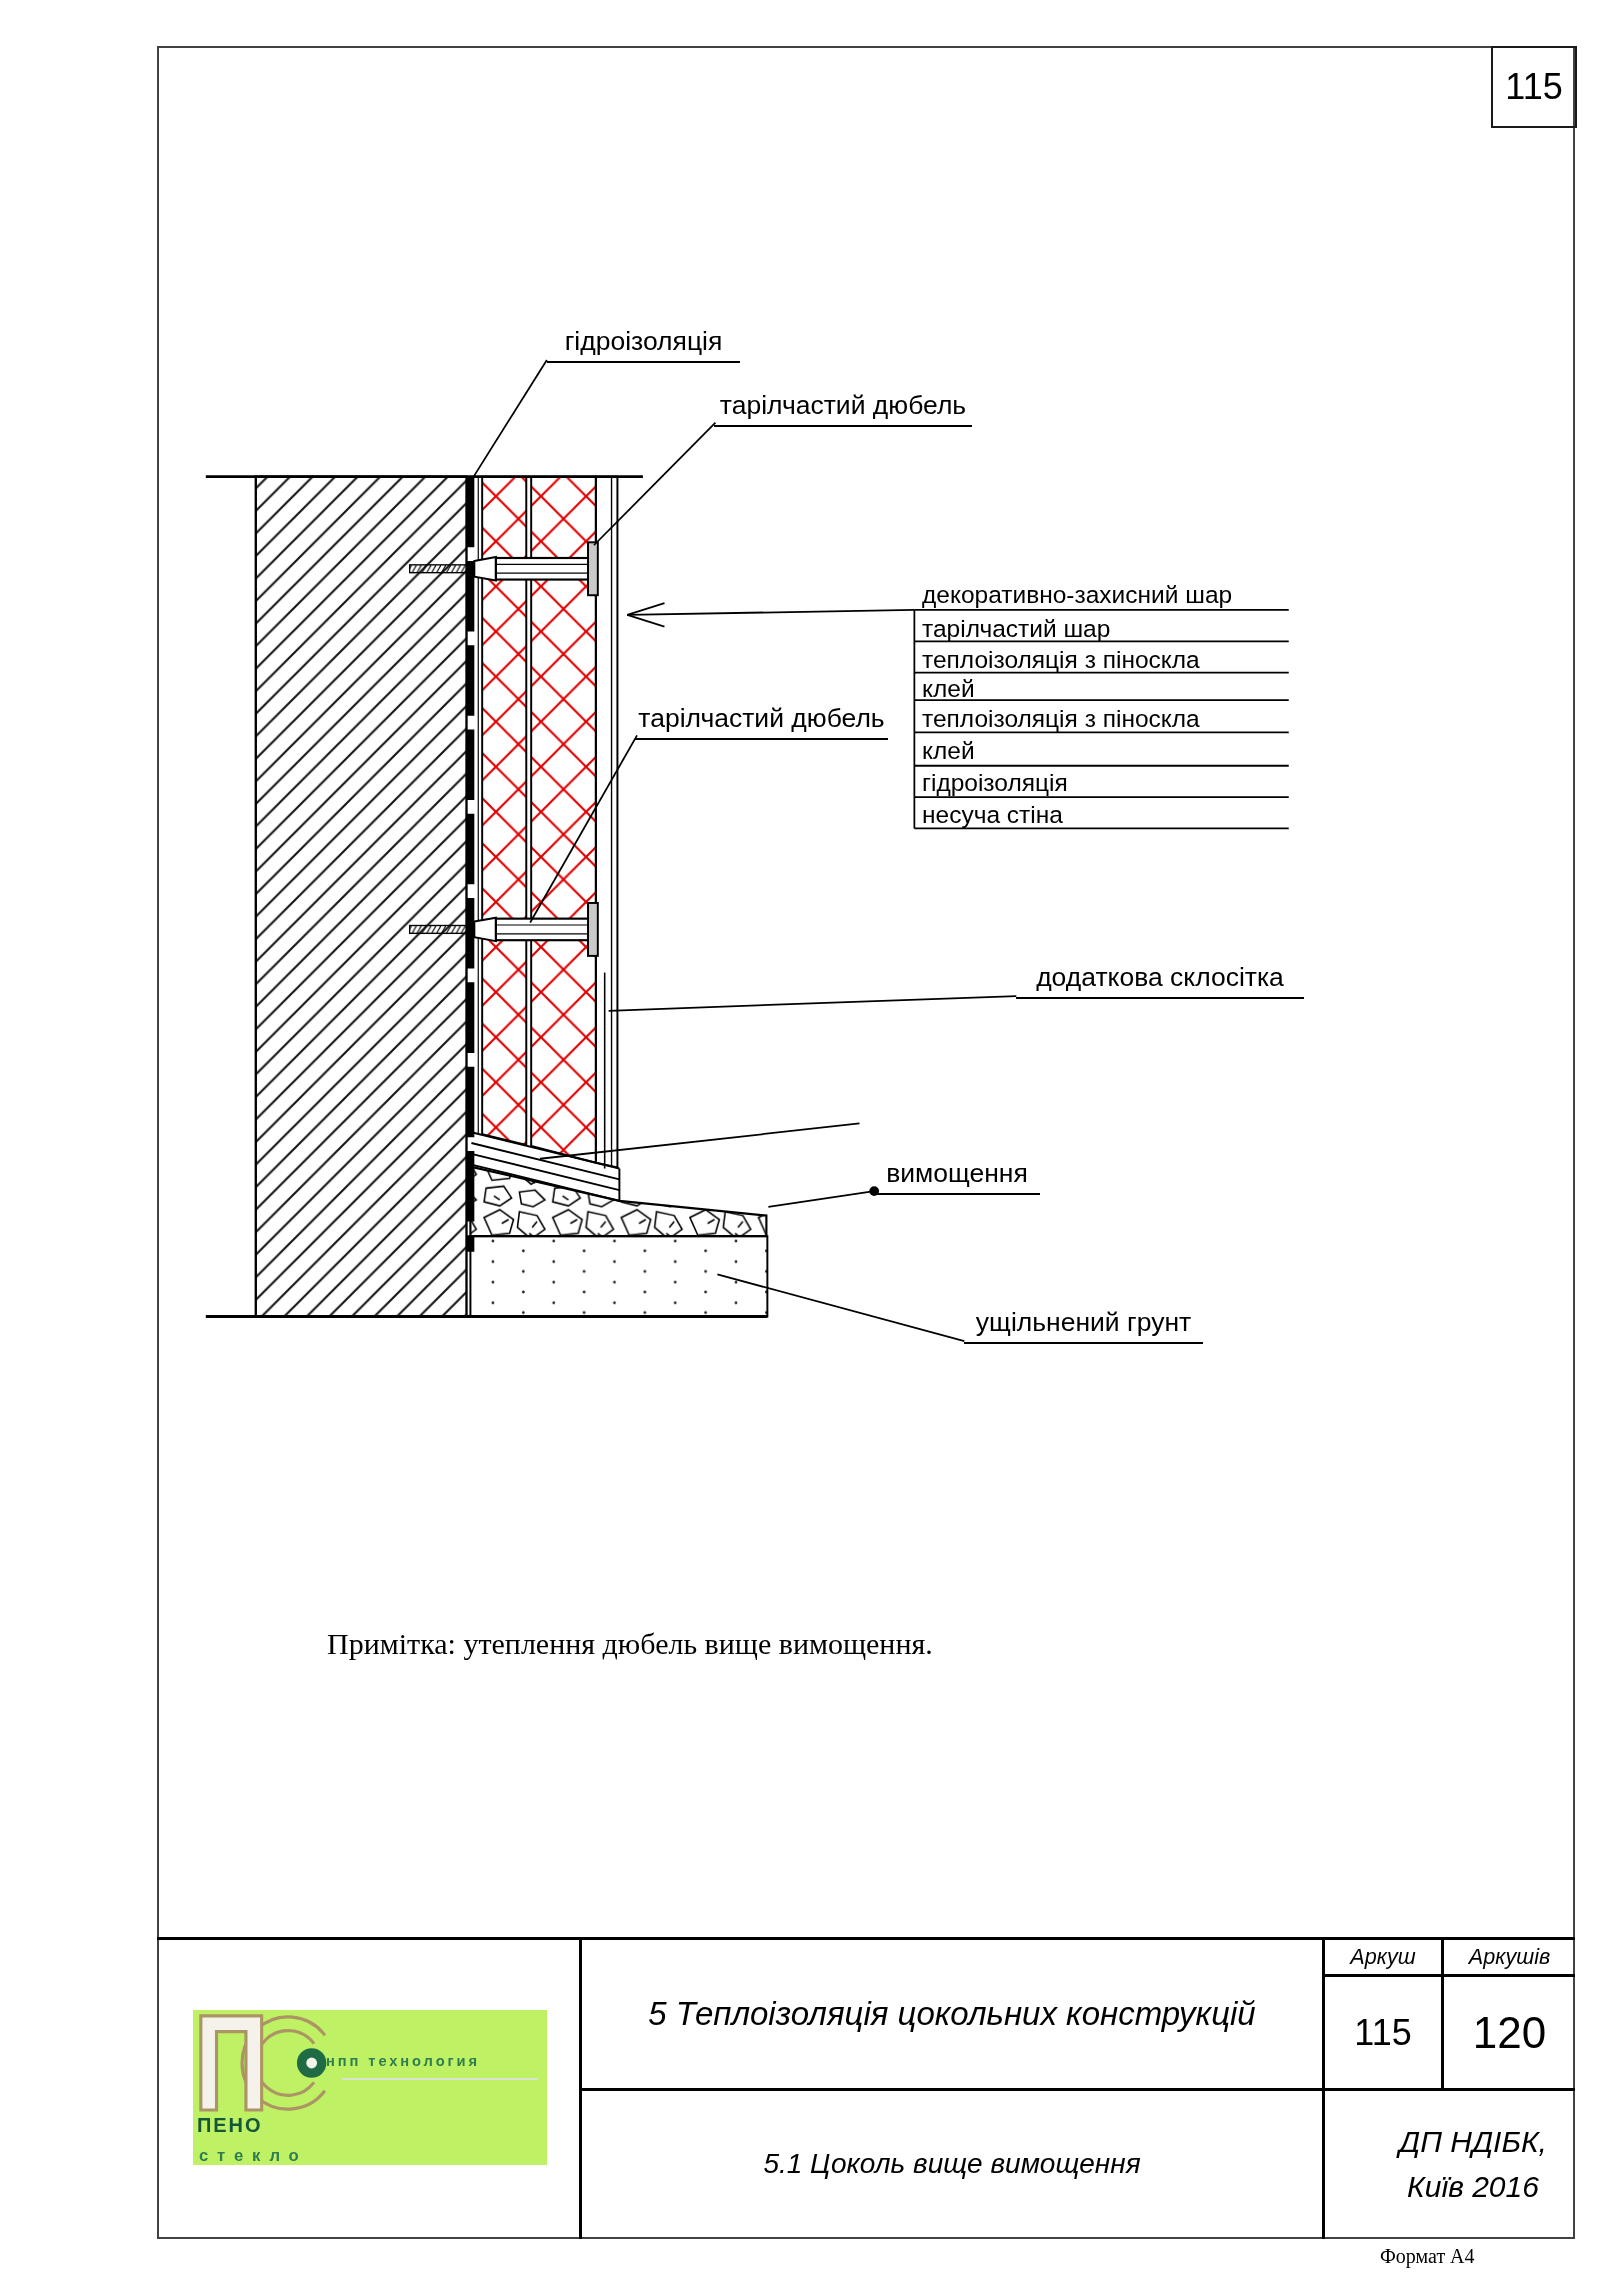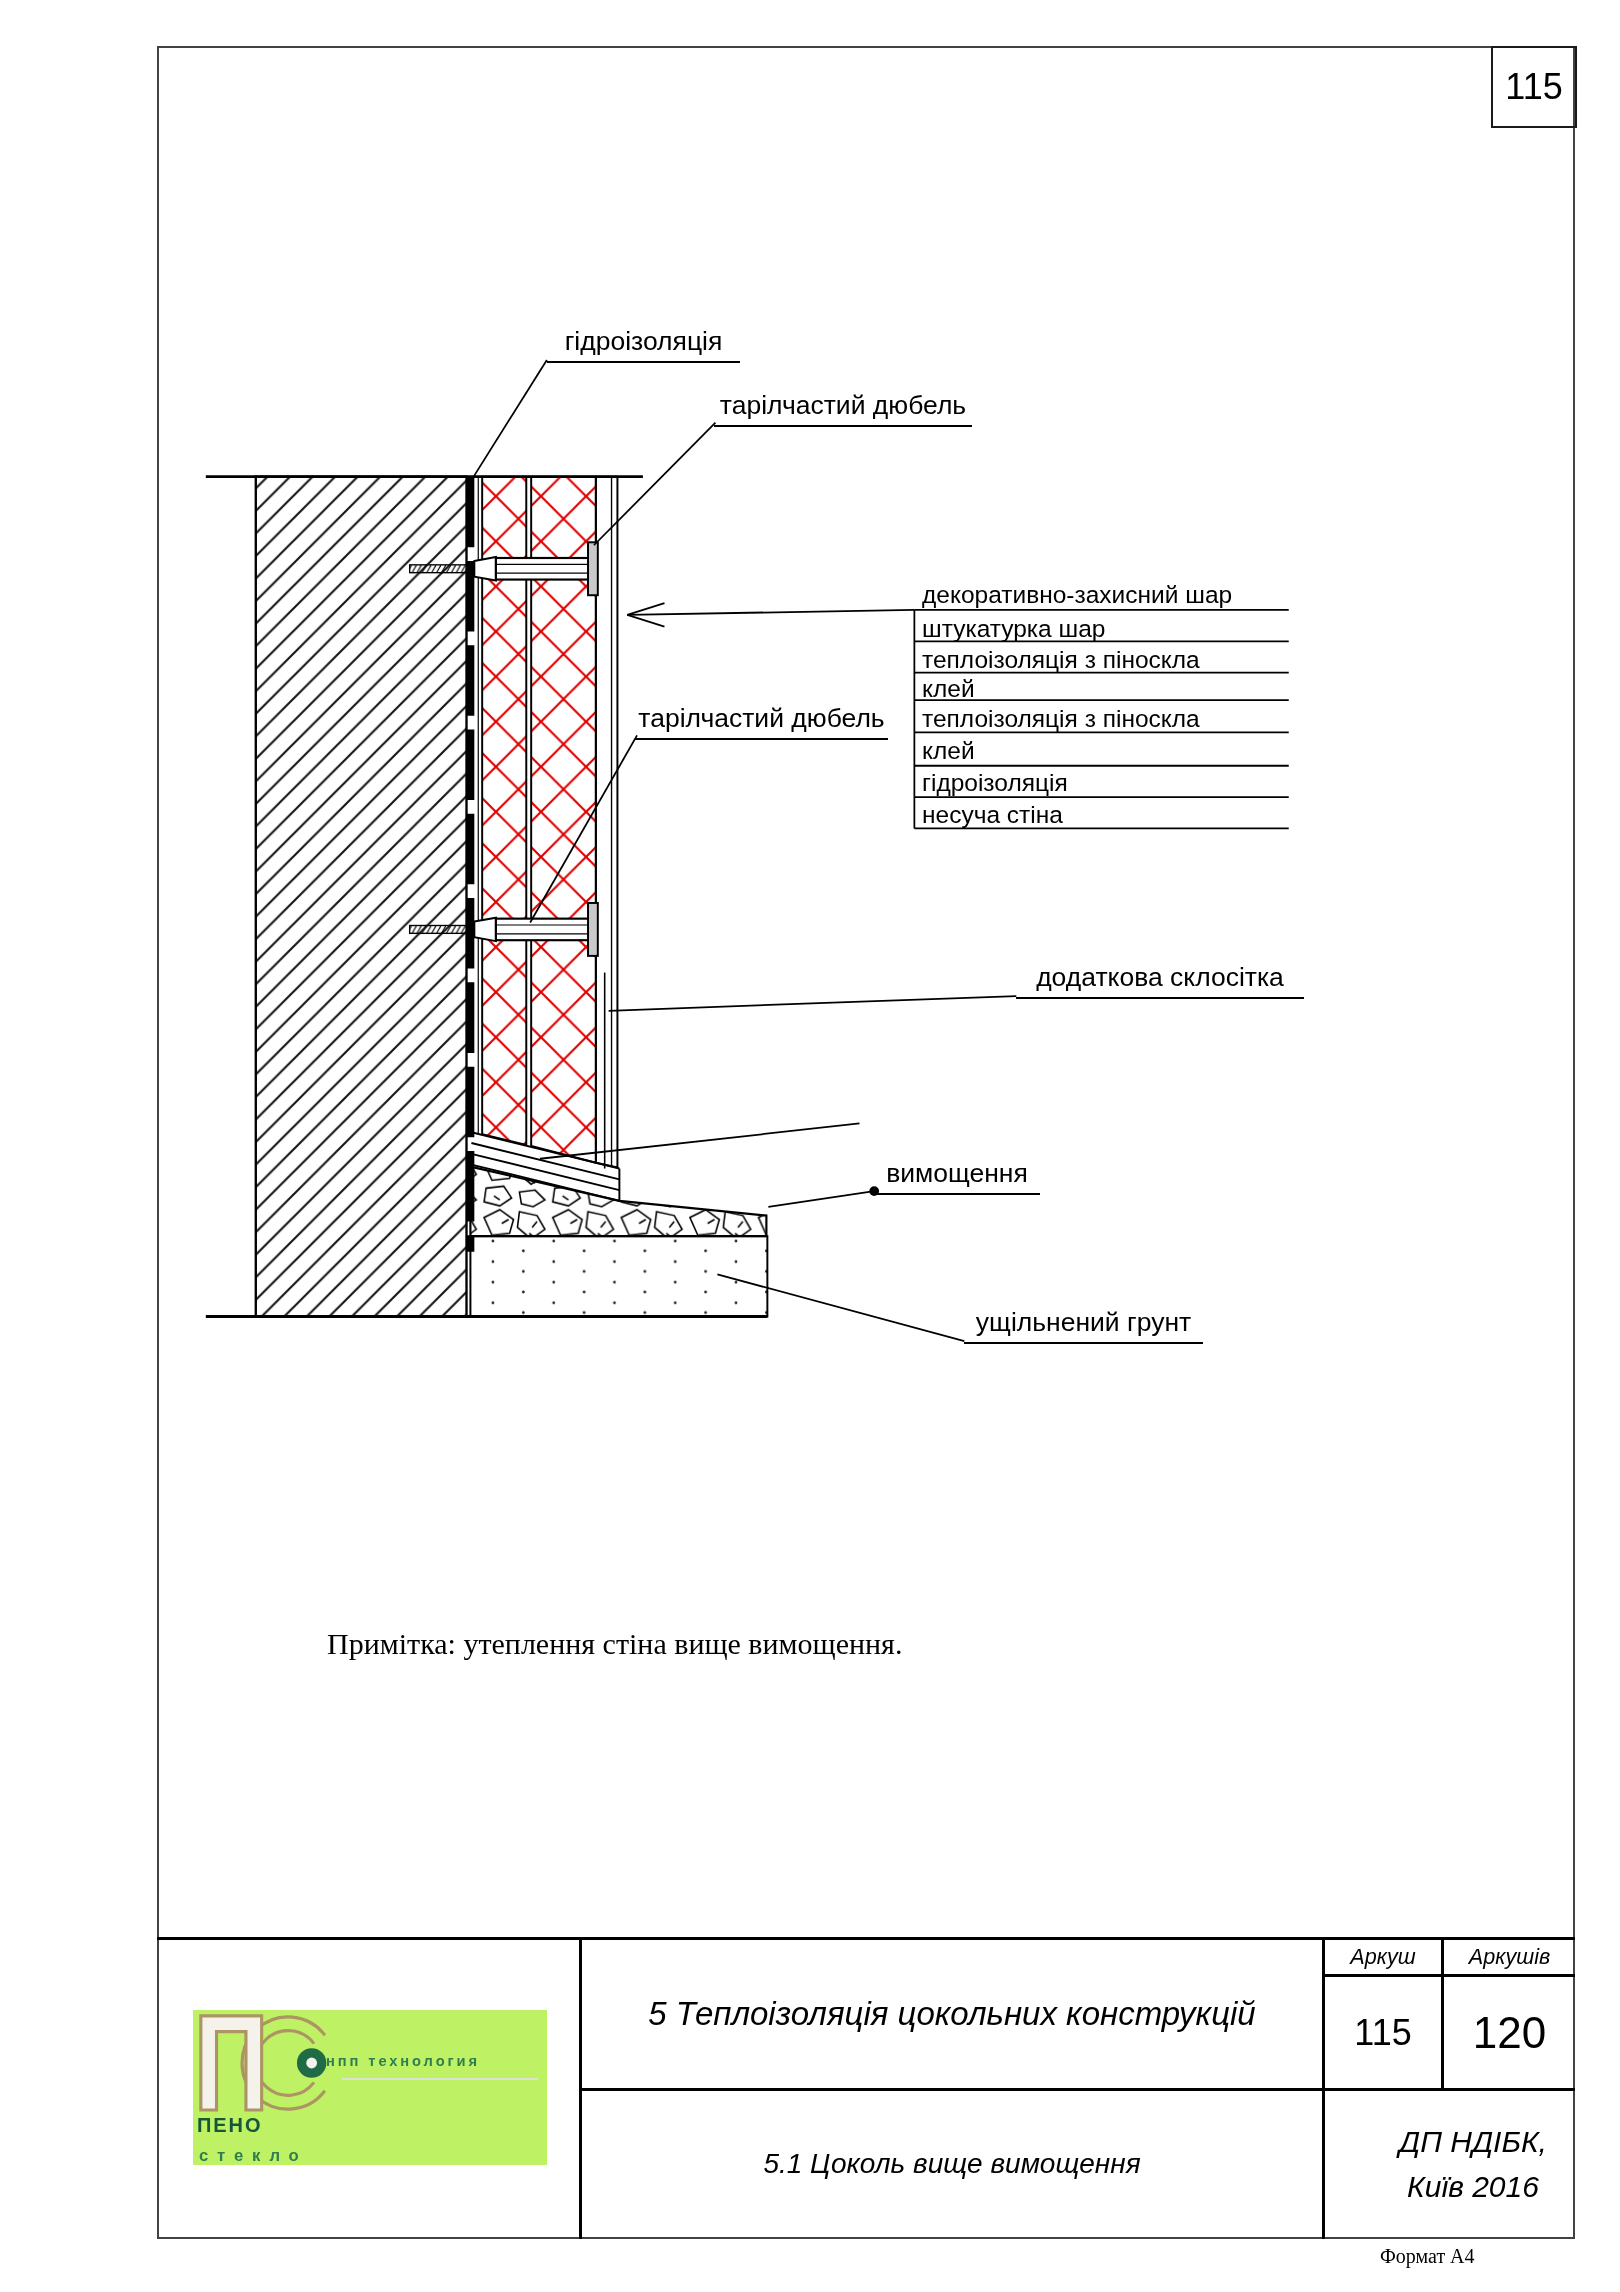--- a/index.html
+++ b/index.html
@@ -151,29 +151,29 @@
   <div class="callout" style="left:635px;top:704px;width:253px;">
     <span>тарілчастий дюбель</span></div>
   <div class="callout" style="left:1016px;top:963px;width:288px;">
     <span>додаткова склосітка</span></div>
   <div class="callout" style="left:874px;top:1159px;width:166px;">
     <span>вимощення</span></div>
   <div class="callout" style="left:964px;top:1308px;width:239px;">
     <span>ущільнений грунт</span></div>
 
   <div class="layer-label" style="top:581px;">декоративно-захисний шар</div>
-  <div class="layer-label" style="top:615px;">штукатурка шар</div>
+  <div class="layer-label" style="top:615px;">тарілчастий шар</div>
   <div class="layer-label" style="top:646px;">теплоізоляція з піноскла</div>
   <div class="layer-label" style="top:675px;">клей</div>
   <div class="layer-label" style="top:705px;">теплоізоляція з піноскла</div>
   <div class="layer-label" style="top:737px;">клей</div>
   <div class="layer-label" style="top:769px;">гідроізоляція</div>
   <div class="layer-label" style="top:801px;">несуча стіна</div>
 
-  <div class="note">Примітка: утеплення стіна вище вимощення.</div>
+  <div class="note">Примітка: утеплення дюбель вище вимощення.</div>
 
   <div class="tb-line abs" style="left:157px;top:1937px;width:1418px;height:2.9px;"></div>
   <div class="tb-line abs" style="left:579px;top:1937px;width:2.9px;height:302px;"></div>
   <div class="tb-line abs" style="left:1322px;top:1937px;width:2.9px;height:302px;"></div>
   <div class="tb-line abs" style="left:1441px;top:1937px;width:2.9px;height:154px;"></div>
   <div class="tb-line abs" style="left:1322px;top:1974px;width:253px;height:2.9px;"></div>
   <div class="tb-line abs" style="left:579px;top:2088px;width:996px;height:2.9px;"></div>
 
   <div id="tb-title" class="tb-cell italic">5 Теплоізоляція цокольних конструкцій</div>
   <div id="tb-subtitle" class="tb-cell italic">5.1 Цоколь вище вимощення</div>

